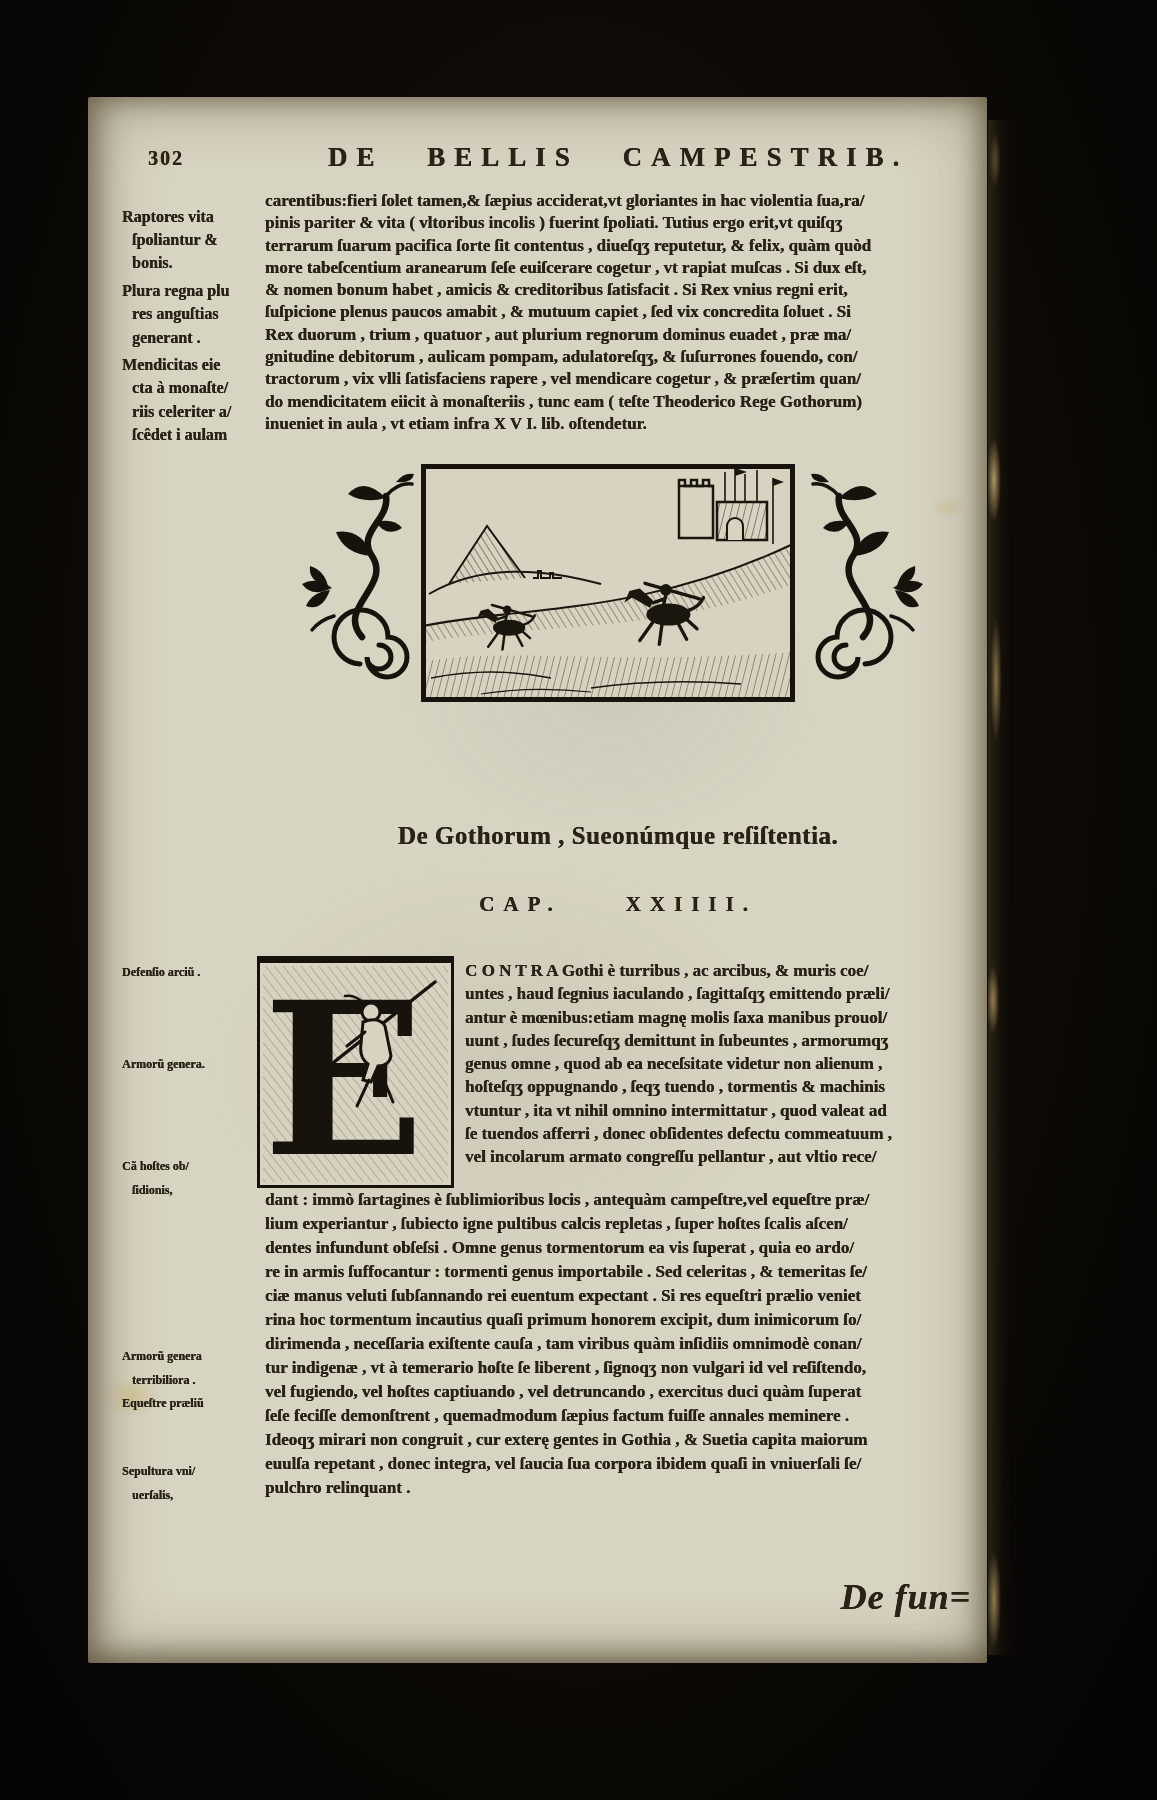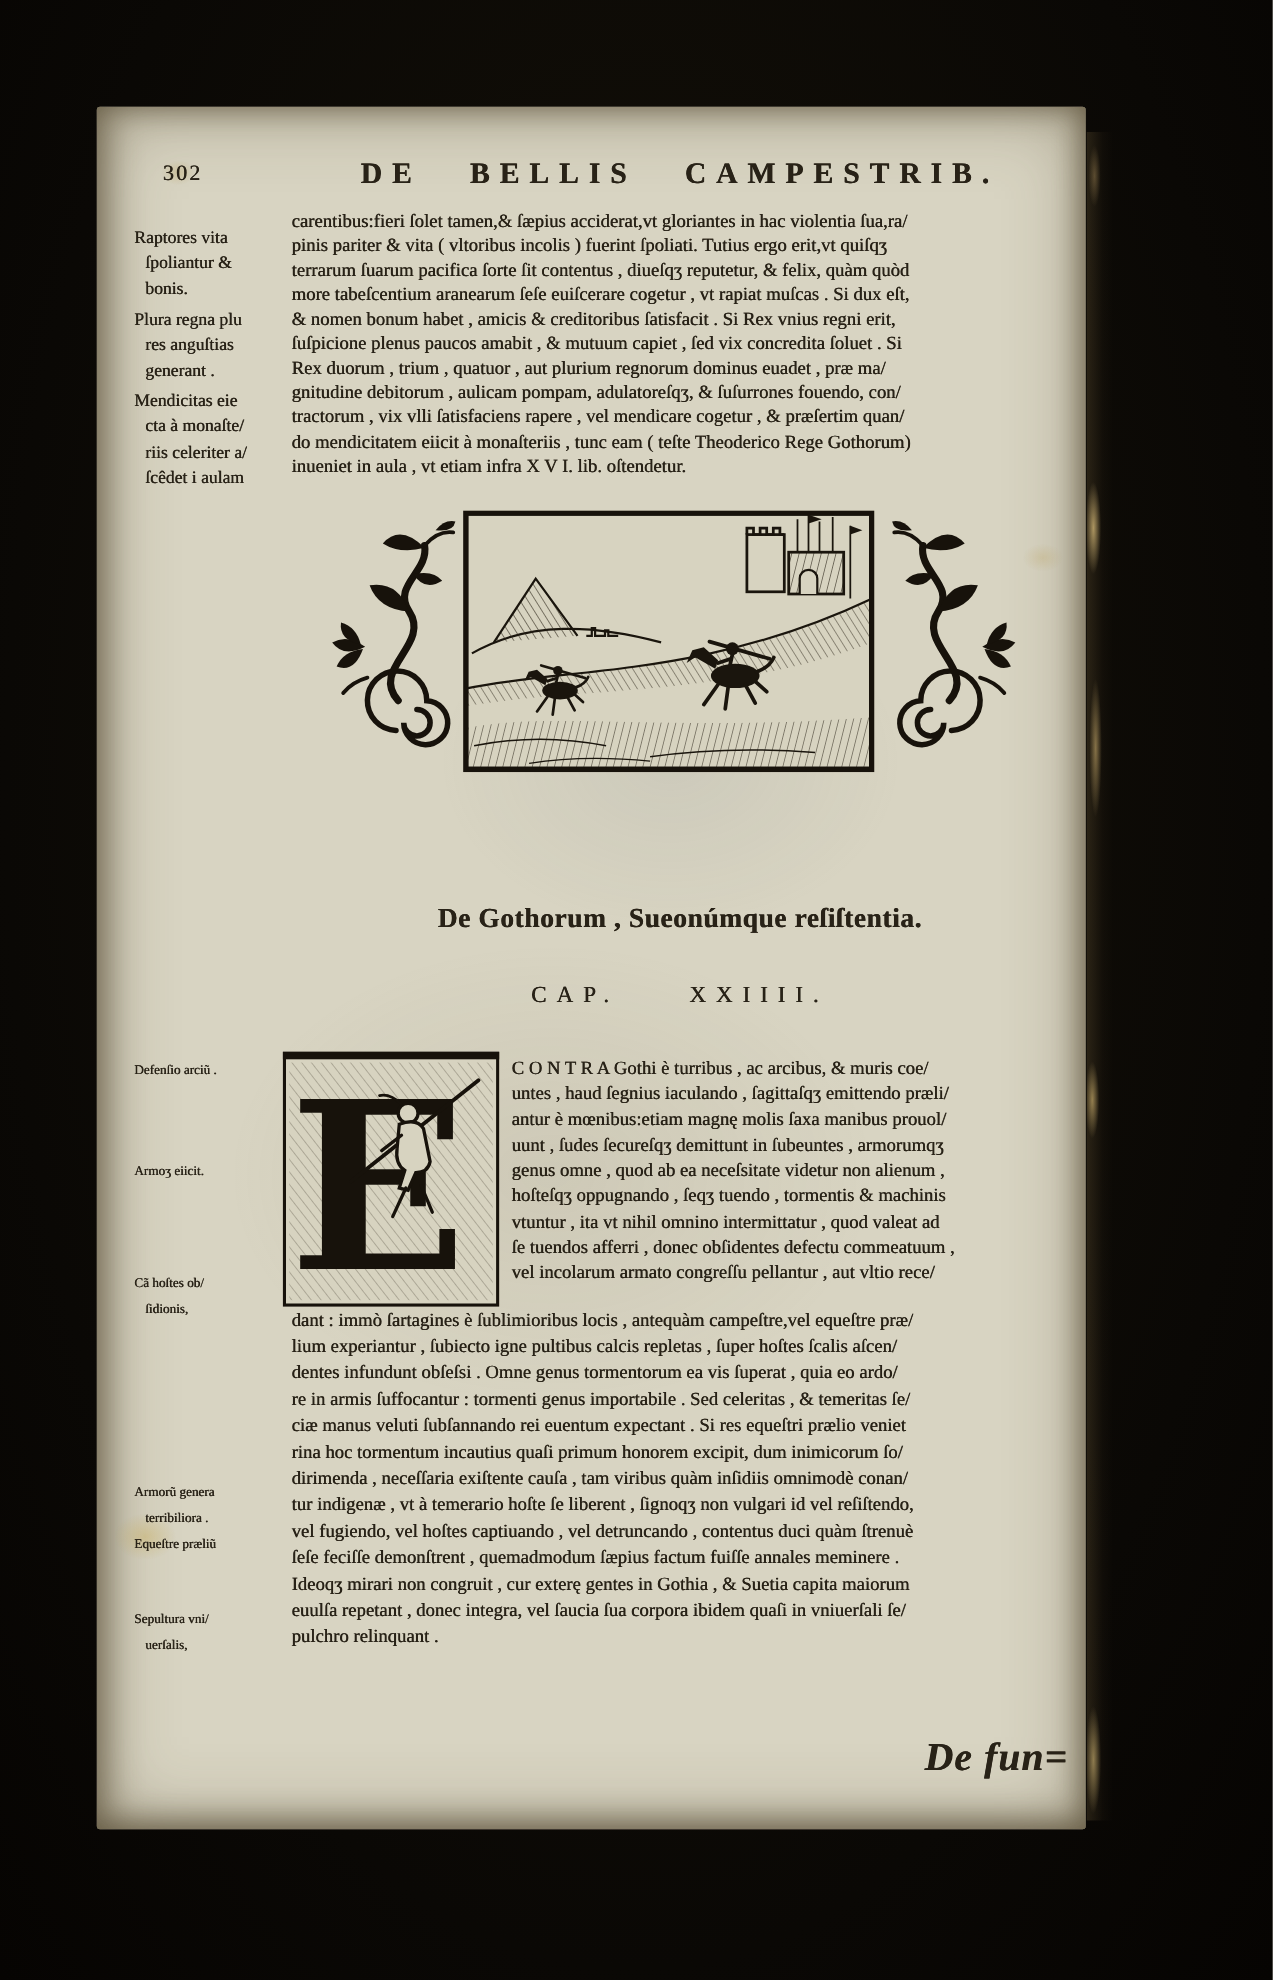--- a/index.html
+++ b/index.html
@@ -27,21 +27,21 @@
     position:absolute;left:988px;top:120px;width:24px;height:1535px;pointer-events:none;
     background:
       radial-gradient(10px 60px at 6px 360px, rgba(196,170,110,.85), transparent 70%),
       radial-gradient(8px 90px at 8px 560px, rgba(176,150,95,.7), transparent 70%),
       radial-gradient(9px 50px at 5px 880px, rgba(186,160,100,.75), transparent 70%),
       radial-gradient(8px 40px at 7px 40px, rgba(150,125,80,.5), transparent 70%),
       radial-gradient(10px 70px at 6px 1480px, rgba(190,165,105,.7), transparent 70%),
       linear-gradient(90deg, rgba(120,100,62,.28), rgba(60,48,30,.12) 60%, transparent);
   }
   .abs{position:absolute;}
-  .ink{color:#282217;text-shadow:.35px 0 0 currentColor;}
+  .ink{color:#282217;text-shadow:.35px 0 0 currentColor;font-weight:bold;}
   .line{white-space:nowrap;}
   .pagenum{left:60px;top:50px;font-size:20px;letter-spacing:2px;}
   .running-title{left:177px;top:45px;width:706px;text-align:center;
     font-size:27px;font-weight:700;letter-spacing:9px;word-spacing:28px;}
   .top-body{left:177px;top:93px;width:706px;font-size:17px;line-height:22.3px;}
   .margin-col{left:34px;width:142px;font-size:16px;line-height:23.2px;}
   .mtop{top:108px;}
   .mnote{margin-bottom:4.5px;}
   .mnote .line{padding-left:10px;}
   .mnote .line:first-child{padding-left:0;}
@@ -198,21 +198,21 @@
 
   <div class="abs ink cap-heading">
     <span>CAP.</span>
     <span>XXIIII.</span>
   </div>
 
   <div class="abs ink side-note" style="top:864px;">
     <div class="line">Defenſio arciũ .</div>
   </div>
   <div class="abs ink side-note" style="top:956px;">
-    <div class="line">Armoʒ eiicit.</div>
+    <div class="line">Armorũ genera.</div>
   </div>
   <div class="abs ink side-note" style="top:1058px;">
     <div class="line">Cã hoſtes ob/</div>
     <div class="line" style="padding-left:10px;">ſidionis,</div>
   </div>
   <div class="abs ink side-note" style="top:1248px;">
     <div class="line">Armorũ genera</div>
     <div class="line" style="padding-left:10px;">terribiliora .</div>
     <div class="line">Equeſtre præliũ</div>
   </div>
@@ -259,21 +259,21 @@
 
   <div class="abs ink chap-full">
     <div class="line">dant : immò ſartagines è ſublimioribus locis , antequàm campeſtre,vel equeſtre præ/</div>
     <div class="line">lium experiantur , ſubiecto igne pultibus calcis repletas , ſuper hoſtes ſcalis aſcen/</div>
     <div class="line">dentes infundunt obſeſsi .  Omne genus tormentorum ea vis ſuperat , quia eo ardo/</div>
     <div class="line">re in armis ſuffocantur : tormenti genus importabile .  Sed celeritas , &amp; temeritas ſe/</div>
     <div class="line">ciæ manus veluti ſubſannando rei euentum expectant .  Si res equeſtri prælio veniet</div>
     <div class="line">rina hoc tormentum incautius quaſi primum honorem excipit, dum inimicorum ſo/</div>
     <div class="line">dirimenda , neceſſaria exiſtente cauſa , tam viribus quàm inſidiis omnimodè conan/</div>
     <div class="line">tur indigenæ , vt à temerario hoſte ſe liberent , ſignoqʒ non vulgari id vel reſiſtendo,</div>
-    <div class="line">vel fugiendo, vel hoſtes captiuando , vel detruncando , contentus duci quàm ſtrenuè</div>
+    <div class="line">vel fugiendo, vel hoſtes captiuando , vel detruncando , exercitus duci quàm ſuperat</div>
     <div class="line">ſeſe feciſſe demonſtrent , quemadmodum ſæpius factum fuiſſe annales meminere .</div>
     <div class="line">Ideoqʒ mirari non congruit , cur exterę gentes in Gothia , &amp; Suetia capita maiorum</div>
     <div class="line">euulſa repetant , donec integra, vel ſaucia ſua corpora ibidem quaſi in vniuerſali ſe/</div>
     <div class="line">pulchro relinquant .</div>
   </div>
 
   <div class="abs ink catchword line">De fun=</div>
 
 </div>
 

